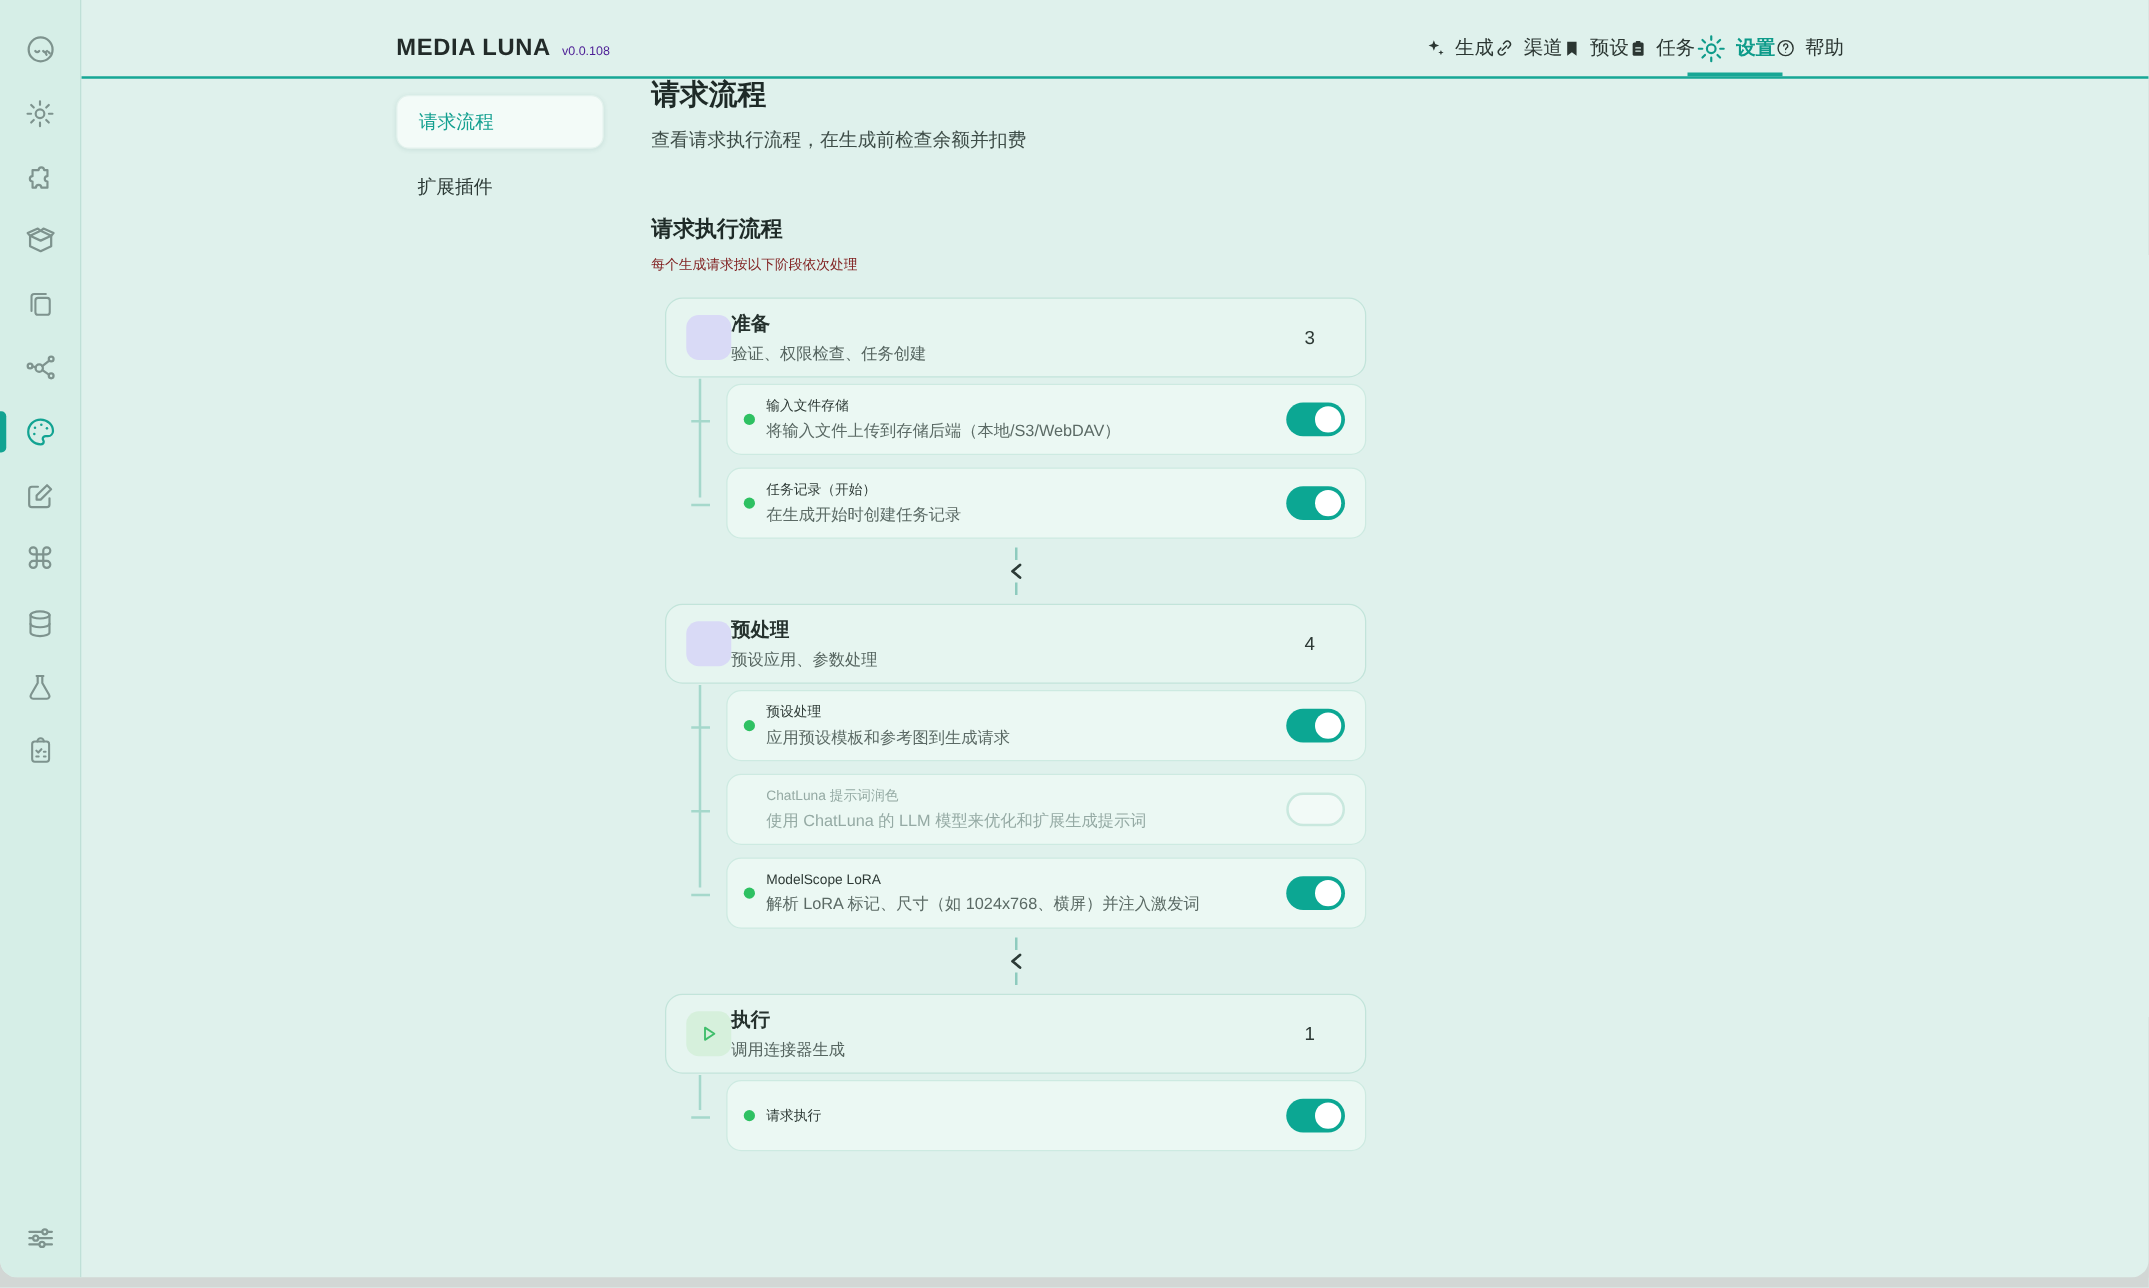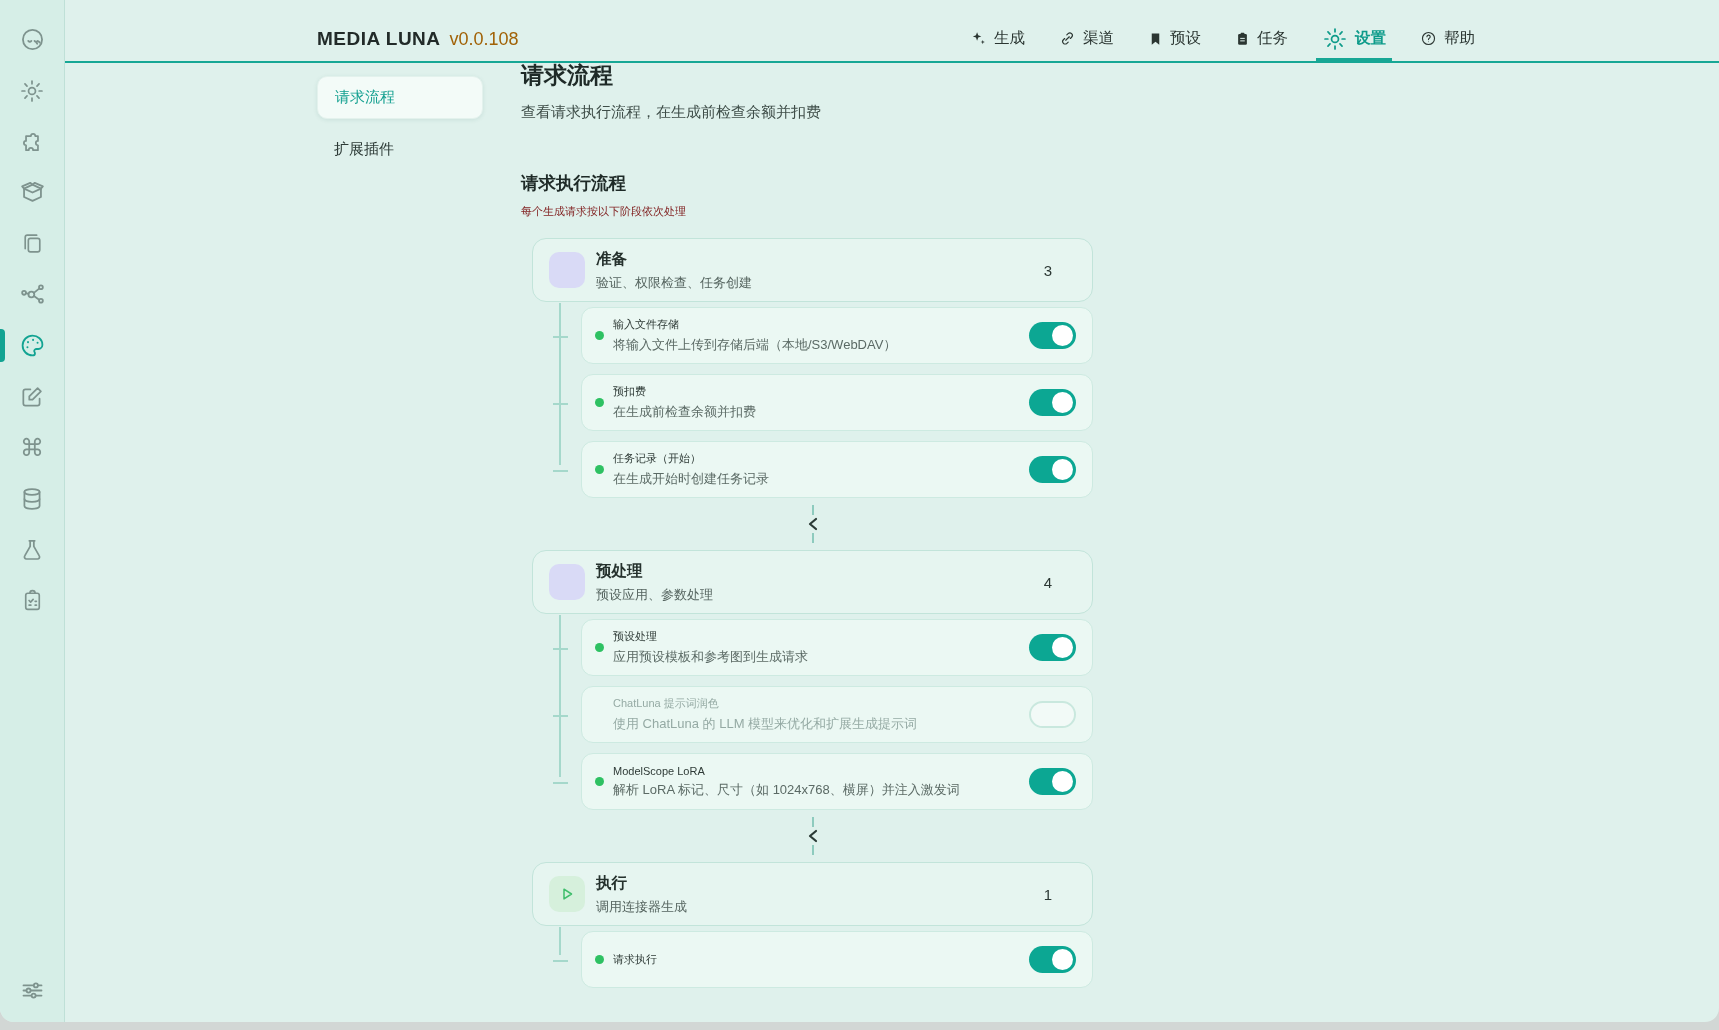--- a/index.html
+++ b/index.html
@@ -11,22 +11,22 @@
   .rail-item svg{display:block;}
   .rail-item.active{color:#12a392;}
   .rail-item.active::before{content:"";position:absolute;left:0;top:9px;width:5px;height:33px;background:#12a392;border-radius:0 4px 4px 0;}
   .rail-glyph{font-size:24px;line-height:1;font-family:"DejaVu Sans",sans-serif;}
   #rail-bottom{margin-top:auto;margin-bottom:6px;}
 
   
   #header{position:absolute;left:65px;right:0;top:16px;height:47px;background:#dff1ec;border-bottom:2px solid #17a795;display:flex;align-items:center;box-sizing:border-box;}
   #brand{margin-left:252px;display:flex;align-items:baseline;}
   #brand-title{font-size:19px;font-weight:bold;color:#222b29;letter-spacing:.5px;}
-  #brand-version{margin-left:9px;font-size:18px;color:#a16207;}
-  #topnav{margin-left:auto;margin-right:244px;display:flex;align-items:flex-end;gap:34px;height:100%;}
+  #brand-version{margin-left:9px;font-size:10px;color:#4c1d95;}
+  #topnav{margin-left:auto;margin-right:244px;display:flex;align-items:flex-end;height:100%;}
   .nav-item{position:relative;display:flex;align-items:center;gap:7px;height:100%;font-size:15.5px;color:#2b3632;cursor:pointer;white-space:nowrap;}
   .nav-item svg{display:block;}
   .nav-item.active{color:#0d9b8a;font-weight:bold;}
   .nav-item.active::after{content:"";position:absolute;left:-6px;right:-6px;bottom:0;height:3px;background:#17a795;}
 
   
   #submenu{position:absolute;left:317px;top:76px;width:166px;}
   .submenu-item{padding:11px 17px;font-size:15px;color:#2c3a36;cursor:pointer;border-radius:10px;}
   .submenu-item.active{background:#f3fbf8;color:#14a090;box-shadow:0 1px 4px rgba(20,90,80,.10);border:1px solid #e3f2ed;}
   .submenu-item + .submenu-item{margin-top:10px;}
@@ -36,21 +36,21 @@
   #page-title{font-size:23px;font-weight:bold;color:#1e2a27;margin:0;}
   #page-subtitle{font-size:15px;color:#3e4d48;margin-top:12px;}
   #section-title{font-size:17.5px;font-weight:bold;color:#1e2a27;margin-top:49px;}
   #section-caption{font-size:11px;color:#7f1d1d;margin-top:9px;}
   #stages{margin-top:19px;margin-left:11px;width:561px;}
 
   .stage-card{position:relative;width:561px;height:64px;background:#e6f5f0;border:1px solid #c2e4da;border-radius:14px;display:flex;align-items:center;box-sizing:border-box;cursor:pointer;}
   .stage-icon{width:36px;height:36px;border-radius:10px;margin-left:16px;flex:none;display:flex;align-items:center;justify-content:center;}
   .stage-icon.lavender{background:#d9daf6;}
   .stage-icon.play{background:#d6f0dc;color:#3fbe6b;}
-  .stage-text{margin-left:11px;}
+  .stage-text{}
   .stage-title{font-size:15.5px;font-weight:bold;color:#25312d;}
   .stage-desc{font-size:13px;color:#55645f;margin-top:4px;}
   .stage-count{margin-left:auto;margin-right:40px;font-size:15px;color:#2c3834;}
 
   .mw-list{position:relative;padding-left:49px;margin-top:5px;}
   .mw-list::before{content:"";position:absolute;left:27px;top:-4px;bottom:33px;width:2px;background:#a5d8cb;}
   .mw-card{position:relative;width:512px;height:57px;background:#ebf8f3;border:1px solid #cdeae1;border-radius:12px;display:flex;align-items:center;box-sizing:border-box;}
   .mw-card + .mw-card{margin-top:10px;}
   .mw-card::before{content:"";position:absolute;left:-29px;top:50%;width:15px;height:2px;background:#a5d8cb;}
   .mw-dot{width:9px;height:9px;border-radius:50%;background:#2ec162;margin-left:13px;flex:none;}
@@ -279,30 +279,20 @@
       <div class="mw-title">输入文件存储</div>
       <div class="mw-desc">将输入文件上传到存储后端（本地/S3/WebDAV）</div>
     </div>
     <div class="toggle">
                 <span class="knob"></span>
               </div>
   </div>
             <div class="mw-card">
     <span class="mw-dot"></span>
     <div class="mw-text">
-      <div class="mw-title">预扣费</div>
-      <div class="mw-desc">在生成前检查余额并扣费</div>
-    </div>
-    <div class="toggle">
-                <span class="knob"></span>
-              </div>
-  </div>
-            <div class="mw-card">
-    <span class="mw-dot"></span>
-    <div class="mw-text">
       <div class="mw-title">任务记录（开始）</div>
       <div class="mw-desc">在生成开始时创建任务记录</div>
     </div>
     <div class="toggle">
                 <span class="knob"></span>
               </div>
   </div>
           </div>
   </section>
         <div class="connector">

